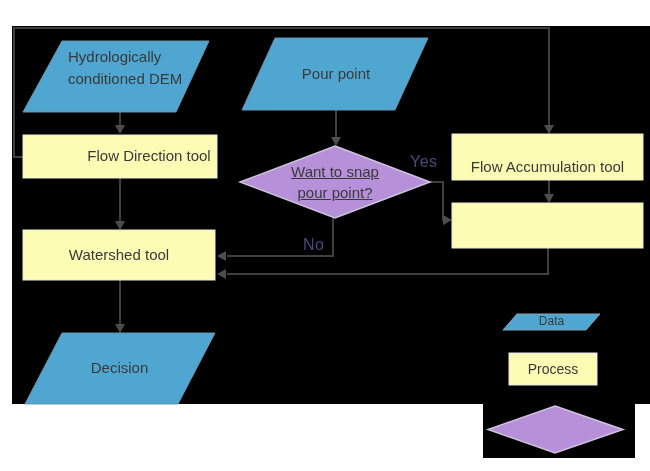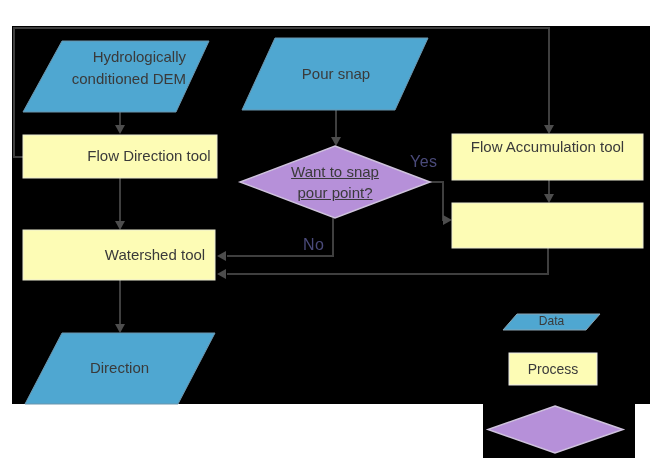--- a/index.html
+++ b/index.html
@@ -10,21 +10,21 @@
     --txt:#3a3a3a;
   }
   html,body{margin:0;padding:0;background:#fff;}
   .stage{
     position:relative;width:650px;height:471px;background:#ffffff;
     font-family:"Liberation Sans",sans-serif;color:var(--txt);overflow:hidden;
   }
   .stage svg{position:absolute;left:0;top:0;}
   .lbl{position:absolute;color:var(--txt);line-height:1.35;}
   .lbl.center{display:flex;align-items:center;justify-content:center;text-align:center;}
-  .fs15{font-size:15px;text-align:right;}
+  .fs15{font-size:15px;}
   .fs14{font-size:14px;}
   .fs12{font-size:12px;}
   .edge-lbl{position:absolute;font-size:16px;color:#4a4a7a;letter-spacing:.5px;}
 </style>
 </head>
 <body>
 
 <div class="stage">
 
   <svg width="650" height="471" viewBox="0 0 650 471">
@@ -67,30 +67,30 @@
 
     <polygon points="335,146 430,182 335,218 240,182" fill="var(--purple)" stroke="#cfc3dd" stroke-width="1.5"></polygon>
 
     <polygon points="517,314 600,314 586,330 503,330" fill="var(--blue)" stroke="#8ba4b2" stroke-width="1"></polygon>
     <rect x="509" y="353" width="88" height="32" fill="var(--yellow)" stroke="#e8e8e8" stroke-width="1"></rect>
     <polygon points="555,406 623,429.5 555,453 488,429.5" fill="var(--purple)" stroke="#cfc3dd" stroke-width="1.5"></polygon>
   </svg>
 
   <div class="lbl fs15" style="left:68px;top:46px;width:118px;line-height:22px;">Hydrologically conditioned DEM</div>
 
-  <div class="lbl center fs15" style="left:270px;top:62px;width:132px;height:24px;">Pour snap</div>
+  <div class="lbl center fs15" style="left:270px;top:62px;width:132px;height:24px;">Pour point</div>
 
   <div class="lbl center fs15" style="left:25px;top:135px;width:194px;height:43px;margin-left:27px;">Flow Direction tool</div>
 
-  <div class="lbl center fs15" style="left:452px;top:124px;width:191px;height:46px;border-radius:12px;">Flow Accumulation tool</div>
+  <div class="lbl center fs15" style="left:452px;top:144px;width:191px;height:46px;border-radius:12px;">Flow Accumulation tool</div>
 
 
-  <div class="lbl center fs15" style="left:23px;top:230px;width:192px;height:50px;margin-left:36px;">Watershed tool</div>
+  <div class="lbl center fs15" style="left:23px;top:230px;width:192px;height:50px;">Watershed tool</div>
 
-  <div class="lbl center fs15" style="left:43px;top:333px;width:153px;height:71px;">Direction</div>
+  <div class="lbl center fs15" style="left:43px;top:333px;width:153px;height:71px;">Decision</div>
 
   <div class="lbl center fs15" style="left:278px;top:152px;width:114px;height:60px;line-height:21px;text-decoration:underline;">Want to snap pour point?</div>
 
   <div class="edge-lbl" style="left:410px;top:153px;">Yes</div>
   <div class="edge-lbl" style="left:303px;top:223px;margin-top:13px;">No</div>
 
   <div class="lbl center fs12" style="left:503px;top:313px;width:97px;height:17px;">Data</div>
   <div class="lbl center fs14" style="left:509px;top:353px;width:88px;height:32px;">Process</div>
 
 </div>

